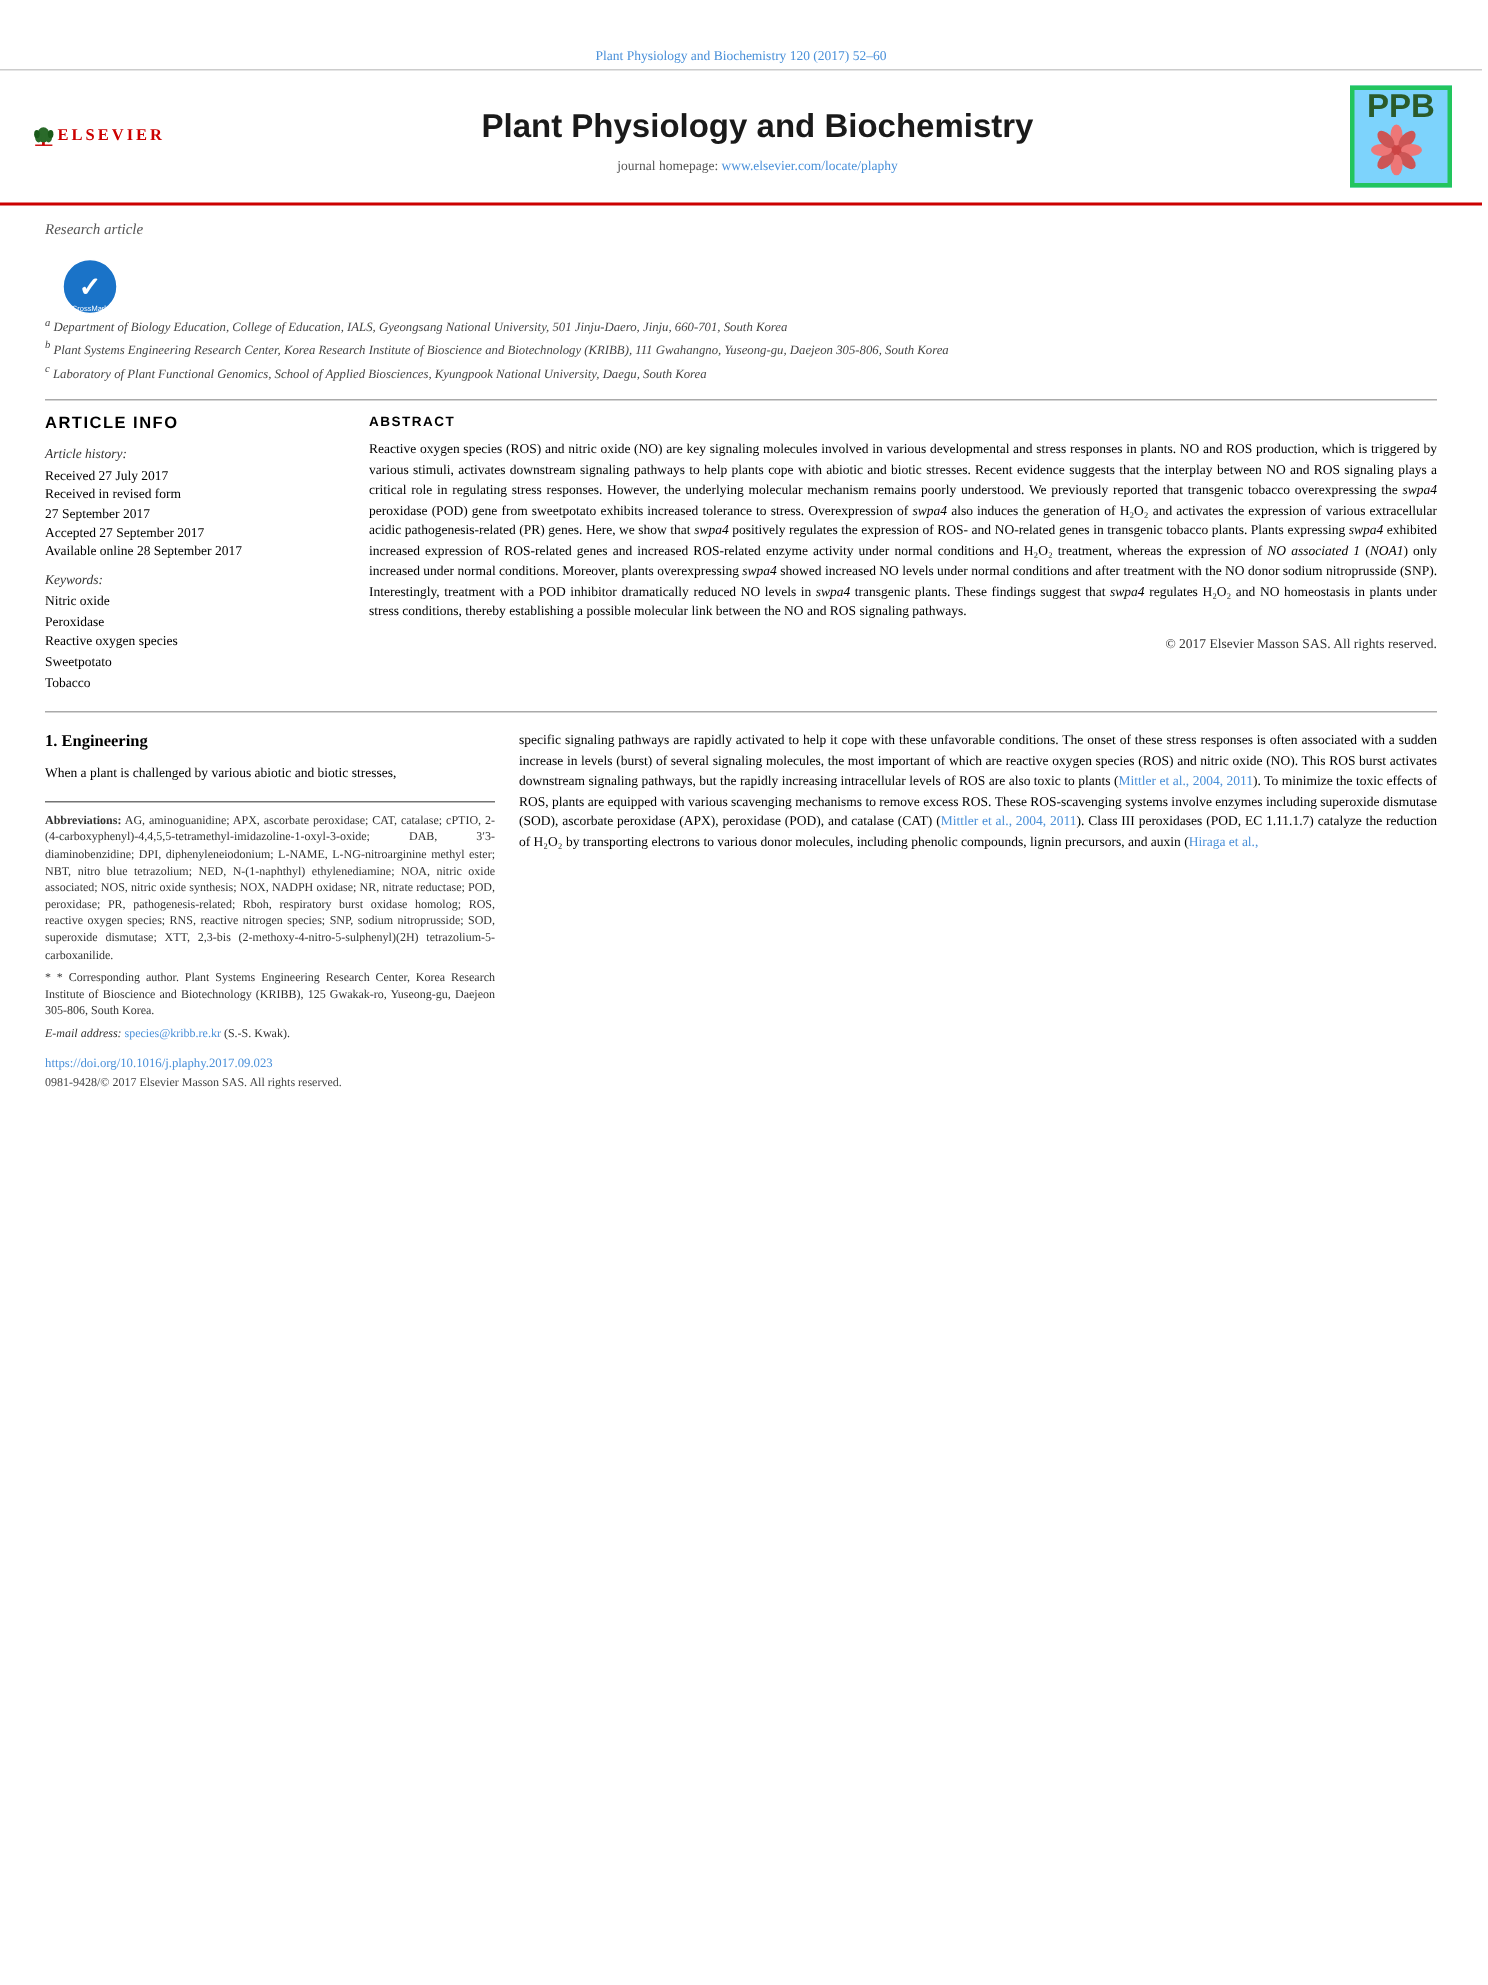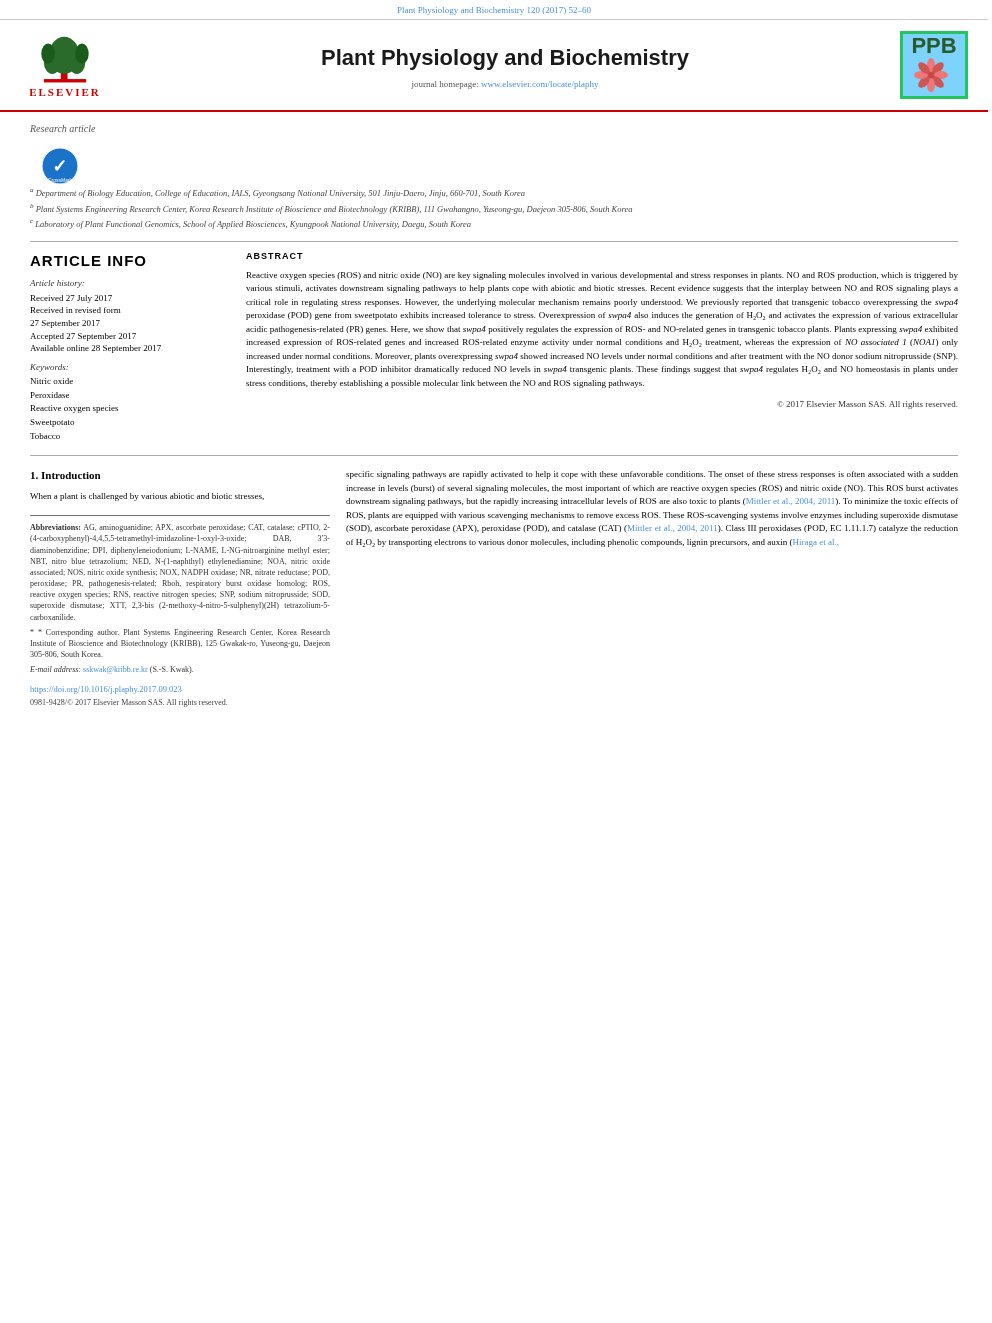--- a/index.html
+++ b/index.html
@@ -9,20 +9,21 @@
       color: #000;
       width: 992px;
       min-height: 1323px;
       font-size: 10px;
       line-height: 1.4;
     }
     .page {
       width: 988px;
       background: #fff;
       padding: 0;
+      margin-top: 27px;
     }
     
     .top-bar {
       text-align: center;
       padding: 4px 0 2px 0;
       font-size: 9px;
       color: #4a90d9;
       border-bottom: 1px solid #ccc;
     }
     
@@ -35,21 +36,21 @@
     }
     .header-top {
       display: flex;
       width: 100%;
       align-items: center;
       justify-content: space-between;
       margin-bottom: 4px;
     }
     .elsevier-logo {
       display: flex;
-      flex-direction: column;
+      flex-direction: row;
       align-items: center;
       width: 90px;
     }
     .elsevier-tree {
       width: 70px;
       height: 55px;
     }
     .elsevier-text {
       font-size: 11px;
       font-weight: bold;
@@ -144,21 +145,21 @@
       margin-top: 10px;
       border-top: 1px solid #aaa;
       padding-top: 8px;
     }
     .article-info {
       width: 200px;
       flex-shrink: 0;
       font-size: 9px;
     }
     .info-section-title {
-      font-size: 15px;
+      font-size: 11px;
       font-weight: bold;
       font-family: Arial, sans-serif;
       letter-spacing: 1px;
       margin-bottom: 4px;
       color: #000;
     }
     .info-label {
       font-style: italic;
       color: #333;
       margin-top: 6px;
@@ -394,39 +395,39 @@
       </div>
     </div>
 
     <hr class="section-divider">
 
     <div class="main-two-col">
 
       <div class="left-col">
         <div class="section-heading">
           <span>1.</span>
-          <span>Introduction</span>
+          <span>Engineering</span>
         </div>
         <div class="intro-text">
           <span>When a plant is challenged by various abiotic and biotic stresses,</span>
         </div>
 
         <div class="footnotes-area">
           <div class="footnote-item">
             <strong>Abbreviations:</strong>
             <span>AG, aminoguanidine; APX, ascorbate peroxidase; CAT, catalase; cPTIO, 2-(4-carboxyphenyl)-4,4,5,5-tetramethyl-imidazoline-1-oxyl-3-oxide; DAB, 3′3-diaminobenzidine; DPI, diphenyleneiodonium; L-NAME, L-NG-nitroarginine methyl ester; NBT, nitro blue tetrazolium; NED, N-(1-naphthyl) ethylenediamine; NOA, nitric oxide associated; NOS, nitric oxide synthesis; NOX, NADPH oxidase; NR, nitrate reductase; POD, peroxidase; PR, pathogenesis-related; Rboh, respiratory burst oxidase homolog; ROS, reactive oxygen species; RNS, reactive nitrogen species; SNP, sodium nitroprusside; SOD, superoxide dismutase; XTT, 2,3-bis (2-methoxy-4-nitro-5-sulphenyl)(2H) tetrazolium-5-carboxanilide.</span>
           </div>
           <div class="footnote-item">
             <span class="footnote-star">* </span>
             <span>* Corresponding author.</span>
             <span>Plant Systems Engineering Research Center, Korea Research Institute of Bioscience and Biotechnology (KRIBB), 125 Gwakak-ro, Yuseong-gu, Daejeon 305-806, South Korea.</span>
           </div>
           <div class="footnote-item">
             <em>E-mail address:</em>
-            <span class="contents-link">sskwak@kribb.re.kr</span>
+            <span class="contents-link">species@kribb.re.kr</span>
             <span> (S.-S. Kwak).</span>
           </div>
           <div class="doi-bar">
             <span>https://doi.org/10.1016/j.plaphy.2017.09.023</span>
           </div>
           <div class="issn-line">0981-9428/© 2017 Elsevier Masson SAS. All rights reserved.</div>
         </div>
       </div>
 
       <div class="right-col">

